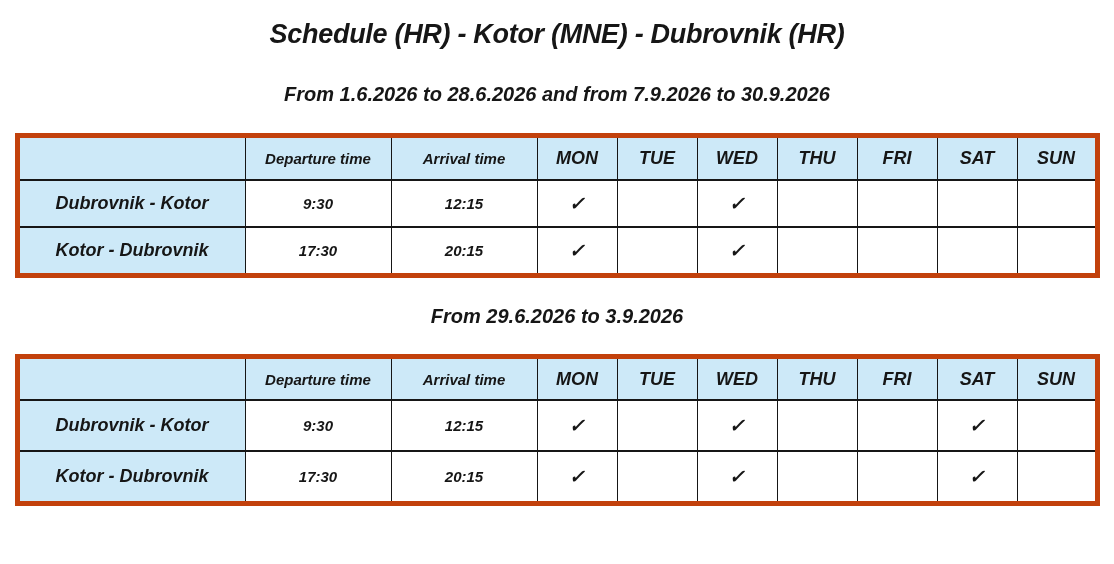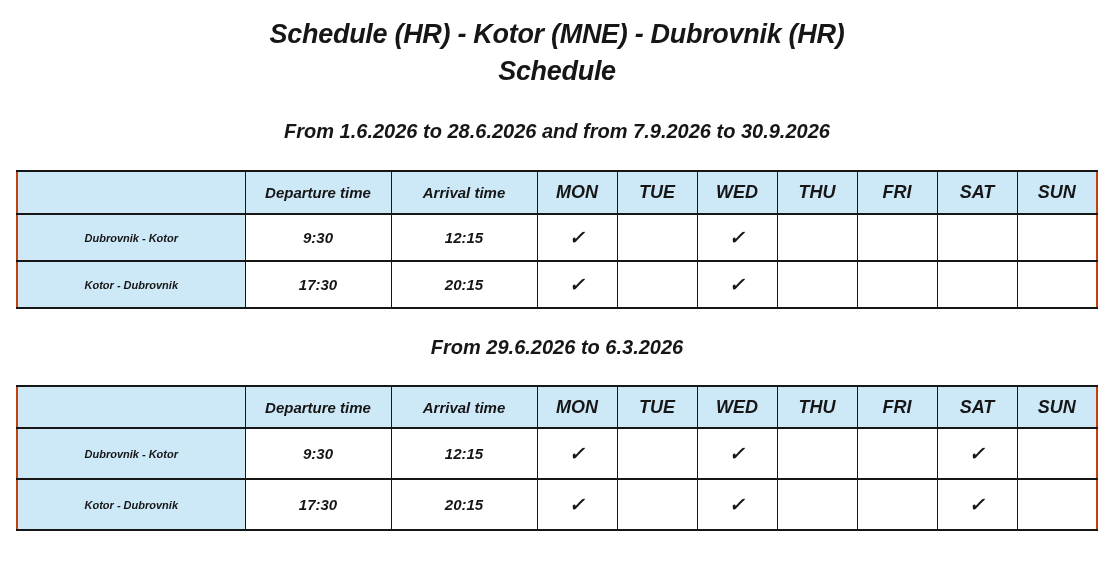--- a/index.html
+++ b/index.html
@@ -28,54 +28,53 @@
     font-size: 20px;
     line-height: 22px;
   }
   .period-1 { margin-top: 30px; }
   .period-2 { margin-top: 27px; }
   table.schedule {
     width: 1080px;
     margin: 0 auto;
     border-collapse: collapse;
     table-layout: fixed;
-    border: 2px solid #c2410c;
+    border: 5px solid #c2410c;
   }
   table.t1 { margin-top: 28px; }
   table.t2 { margin-top: 27px; }
   .schedule th, .schedule td {
     border: 1px solid #161616;
     border-top-width: 2px;
     border-bottom-width: 2px;
     text-align: center;
     vertical-align: middle;
     padding: 0;
     overflow: hidden;
     white-space: nowrap;
   }
   .schedule th { font-size: 15px; }
   .schedule th.day-h { font-size: 18px; }
   .blue { background: #cde9f8; }
   .t1 th { height: 41px; }
   .t1 td { height: 45px; }
   .t2 th { height: 40px; }
   .t2 td { height: 49px; }
-  td.route-cell { font-size: 11px; }
+  td.route-cell { font-size: 18px; }
   td.time-cell { font-size: 15px; margin-top: 38px; }
   td.day-cell .check {
     font-size: 19px;
     line-height: 1;
   }
 </style>
 </head>
 <body>
 
 <div class="title-block">
   <div>Schedule (HR) - Kotor (MNE) - Dubrovnik (HR)</div>
-  <div>Schedule</div>
 </div>
 
 <div class="period period-1">From 1.6.2026 to 28.6.2026 and from 7.9.2026 to 30.9.2026</div>
 
 <table class="schedule t1">
   <colgroup>
     <col style="width:228px">
       <col style="width:146px">
       <col style="width:146px">
     <col style="width:80px">
@@ -121,21 +120,21 @@
       <td class="day-cell"><span class="check"></span></td>
       <td class="day-cell"><span class="check">✓</span></td>
       <td class="day-cell"><span class="check"></span></td>
       <td class="day-cell"><span class="check"></span></td>
       <td class="day-cell"><span class="check"></span></td>
       <td class="day-cell"><span class="check"></span></td>
     </tr>
   </tbody>
 </table>
 
-<div class="period period-2">From 29.6.2026 to 6.3.2026</div>
+<div class="period period-2">From 29.6.2026 to 3.9.2026</div>
 
 <table class="schedule t2">
   <colgroup>
     <col style="width:228px">
       <col style="width:146px">
       <col style="width:146px">
     <col style="width:80px">
       <col style="width:80px">
       <col style="width:80px">
       <col style="width:80px">

